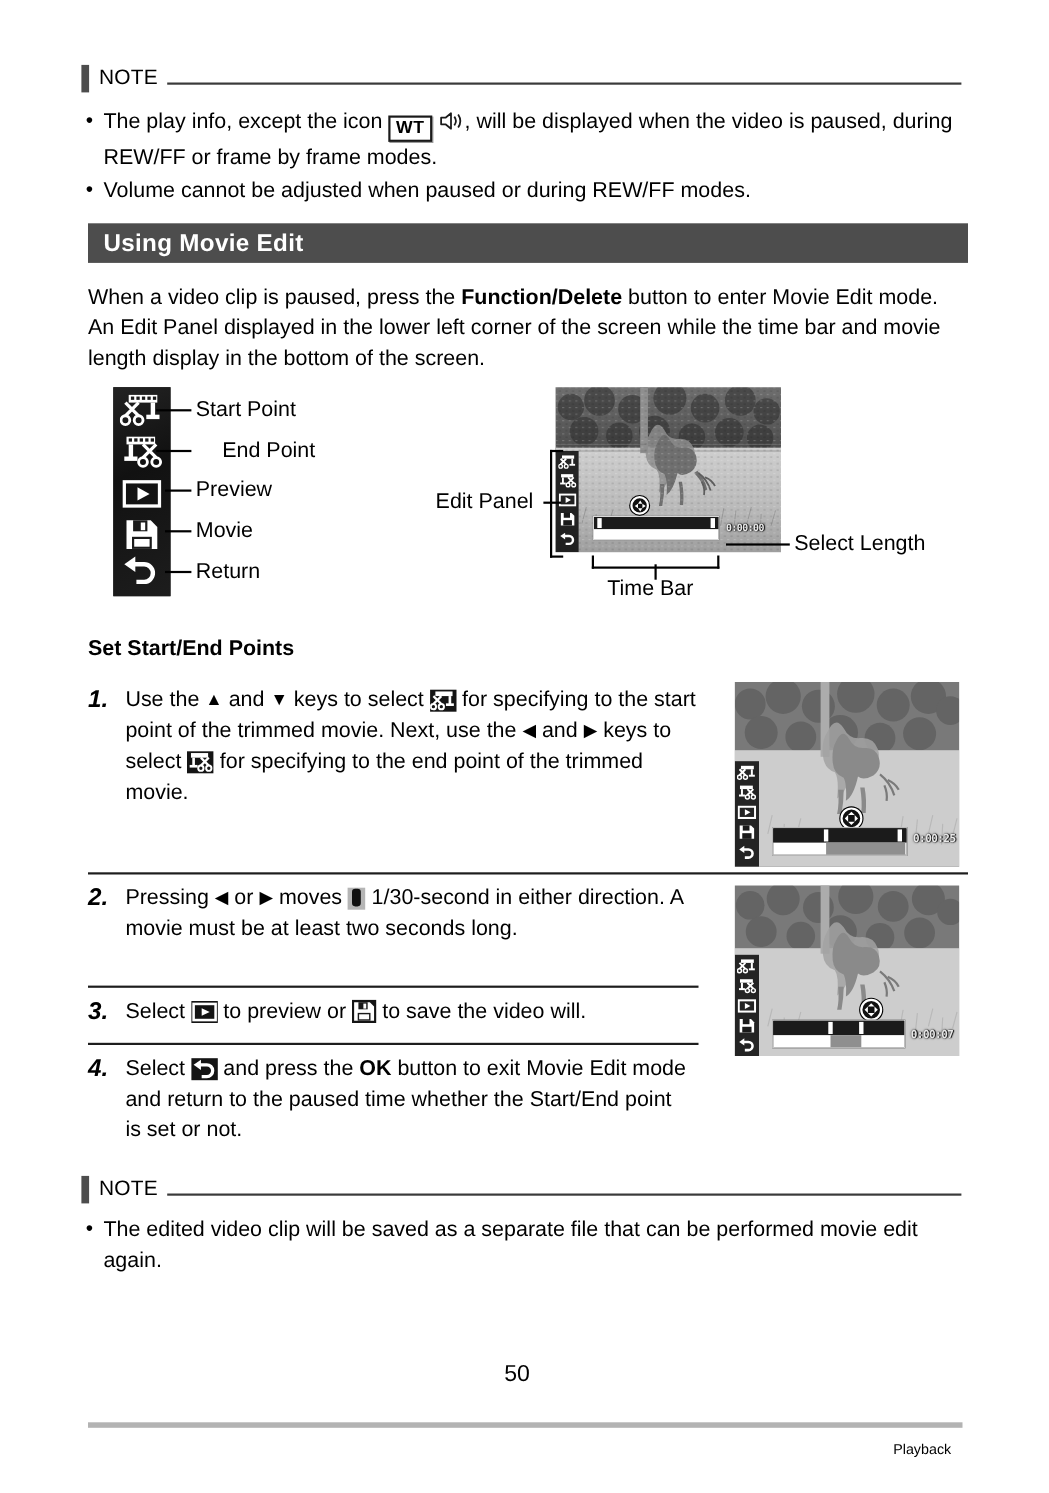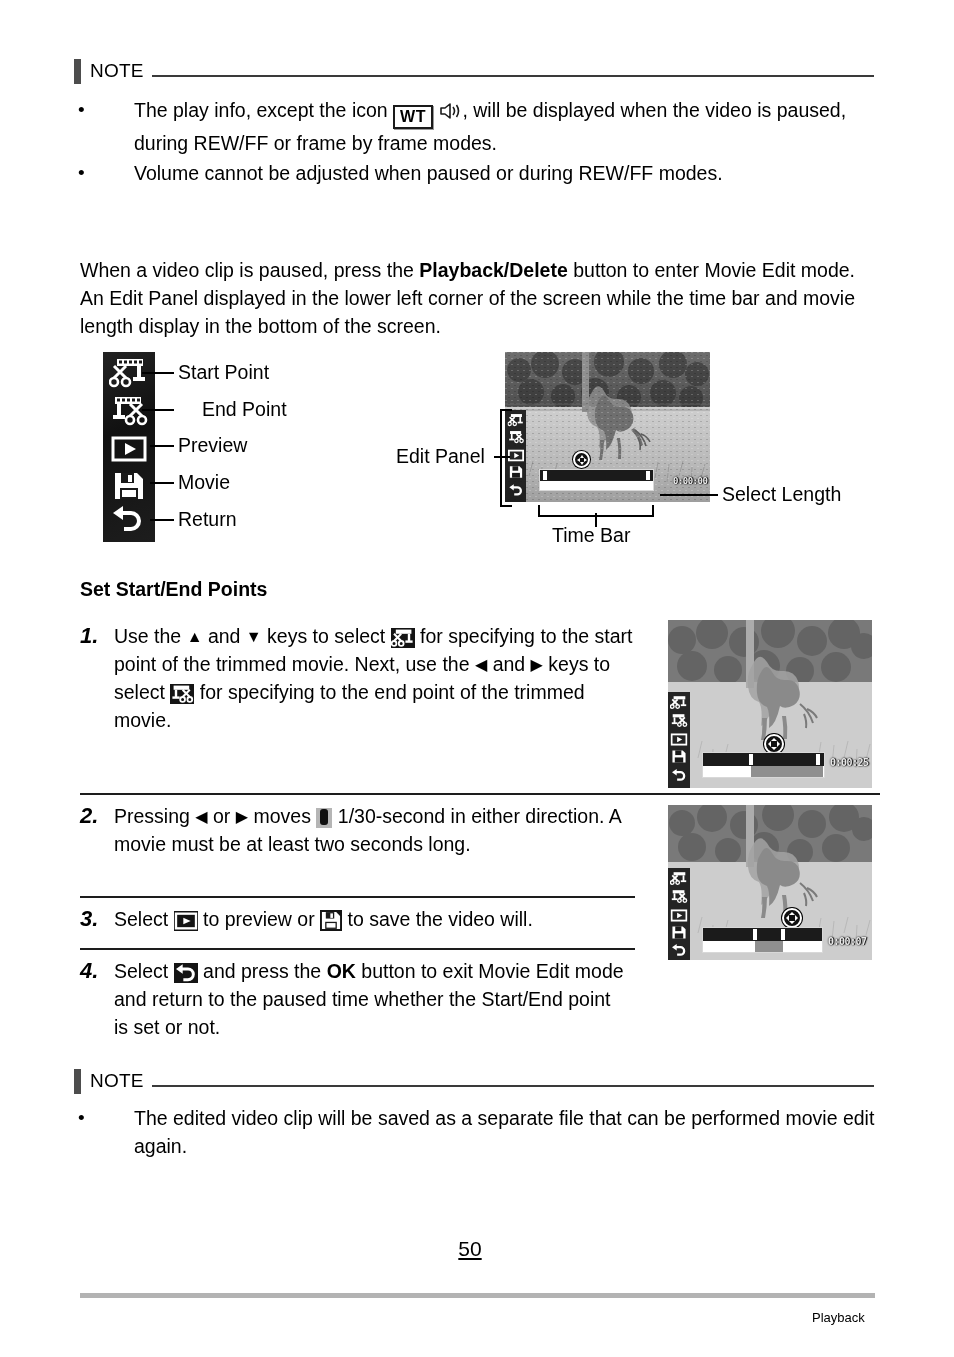--- a/index.html
+++ b/index.html
@@ -60,21 +60,20 @@
   }
   .bullet-dot {
     width: 16px;
     flex: 0 0 16px;
     text-align: left;
     font-size: 19px;
     line-height: 28px;
   }
   .bullet-text {
     flex: 1 1 auto;
-    margin-left: 40px;
   }
 
   
   .section-bar {
     position: absolute;
     background: #4d4d4d;
     display: flex;
     align-items: center;
     padding-left: 14px;
     box-sizing: border-box;
@@ -300,23 +299,26 @@
           </svg>
         </span><span>, will be displayed when the video is paused, during REW/FF or frame by frame modes.</span>
       </div>
     </div>
     <div class="bullet-row" style="margin-top:2px;">
       <div class="bullet-dot">•</div>
       <div class="bullet-text">Volume cannot be adjusted when paused or during REW/FF modes.</div>
     </div>
   </div>
 
+  <div class="section-bar" style="left:80px; top:203px; width:800px; height:36px;">
+    <span>Using Movie Edit</span>
+  </div>
 
   <div class="body-para" style="left:80px; top:256px; width:800px;">
-    <span>When a video clip is paused, press the </span><span class="bold">Playback/Delete</span><span> button to enter Movie Edit mode. An Edit Panel displayed in the lower left corner of the screen while the time bar and movie length display in the bottom of the screen.</span>
+    <span>When a video clip is paused, press the </span><span class="bold">Function/Delete</span><span> button to enter Movie Edit mode. An Edit Panel displayed in the lower left corner of the screen while the time bar and movie length display in the bottom of the screen.</span>
   </div>
 
   <div class="legend-panel" style="left:103px; top:352px; width:52px; height:190px;">
 
     <div class="legend-icon" style="top:5px;">
       <svg width="40" height="32" viewBox="0 0 40 32">
         <rect x="8" y="2" width="26" height="7" fill="#ffffff"></rect>
         <g fill="#1a1a1a">
           <rect x="10" y="3.5" width="3" height="3"></rect>
             <rect x="15" y="3.5" width="3" height="3"></rect>
@@ -498,21 +500,21 @@
       <span style="position:absolute;left:4.5px;bottom:1.5px;width:0;height:0;border-left:2.5px solid transparent;border-right:2.5px solid transparent;border-top:3px solid #fff;"></span>
       <span style="position:absolute;top:4.5px;left:1.5px;width:0;height:0;border-top:2.5px solid transparent;border-bottom:2.5px solid transparent;border-right:3px solid #fff;"></span>
       <span style="position:absolute;top:4.5px;right:1.5px;width:0;height:0;border-top:2.5px solid transparent;border-bottom:2.5px solid transparent;border-left:3px solid #fff;"></span>
     </div>
     <div class="cam-timebar" style="left:34px; top:117px; width:115px; height:22px;">
       <div class="tb-top" style="height:11px;"></div>
       <div class="tb-bot" style="height:9px;"></div>
       <div class="tb-mark" style="left:3px; height:9px;"></div>
       <div class="tb-mark" style="right:3px; height:9px;"></div>
     </div>
-    <div class="cam-len" style="left:168px; top:124px; font-size:9px;">0:00:00</div>
+    <div class="cam-len" style="left:155px; top:124px; font-size:9px;">0:00:00</div>
   </div>
 
   <div class="callout-label" style="left:396px; top:445px;">Edit Panel</div>
   <div class="hline" style="left:494px; top:456px; width:16px;"></div>
   <div class="bracket" style="left:500px; top:409px; width:10px; height:94px; border-right:none;"></div>
 
   <div class="hline" style="left:660px; top:494px; width:58px;"></div>
   <div class="callout-label" style="left:722px; top:483px;">Select Length</div>
 
   <div class="bracket" style="left:538px; top:505px; width:112px; height:10px; border-top:none;"></div>
@@ -800,16 +802,16 @@
   </div>
 
   <div class="bullet-list" style="left:78px; top:1104px; width:800px;">
     <div class="bullet-row">
       <div class="bullet-dot">•</div>
       <div class="bullet-text">The edited video clip will be saved as a separate file that can be performed movie edit again.</div>
     </div>
   </div>
 
   <div class="footer-rule" style="left:80px; top:1293px; width:795px;"></div>
-  <div class="page-num" style="left:440px; top:1237px; width:60px;text-decoration:underline;">50</div>
+  <div class="page-num" style="left:440px; top:1237px; width:60px;">50</div>
   <div class="footer-tag" style="left:812px; top:1310px;">Playback</div>
 
 </div>
 
 </body></html>

